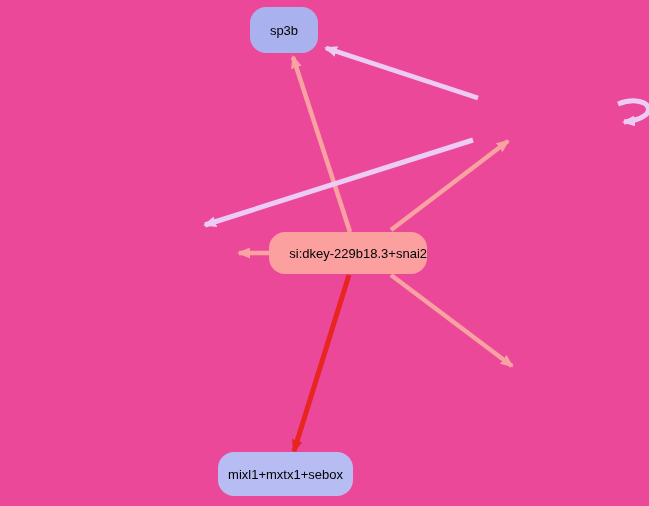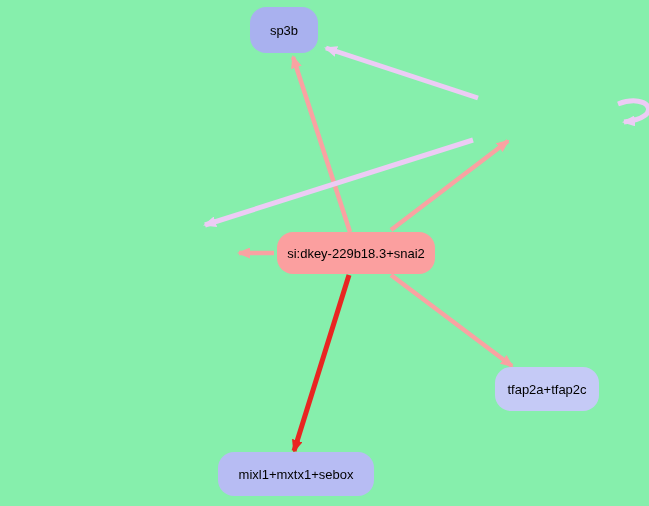--- a/index.html
+++ b/index.html
@@ -5,21 +5,21 @@
   html, body {
     margin: 0;
     padding: 0;
     background: #ffffff;
     font-family: "Liberation Sans", sans-serif;
   }
   .canvas {
     position: relative;
     width: 649px;
     height: 506px;
-    background: #86efac;
+    background: #ec4899;
     overflow: hidden;
   }
   .edges-layer {
     position: absolute;
     left: 0; top: 0;
     width: 649px;
     height: 506px;
   }
   .nodes-layer {
     position: absolute;
@@ -81,23 +81,20 @@
       <line x1="391" y1="275" x2="512" y2="366" stroke="#f9a2a2" stroke-width="4.5" stroke-linecap="butt" marker-end="url(#ah3)"></line>
       <line x1="349" y1="275" x2="294" y2="451" stroke="#e92521" stroke-width="5" stroke-linecap="butt" marker-end="url(#ah4)"></line>
       <line x1="478" y1="98" x2="326" y2="48" stroke="#ecccf5" stroke-width="5" stroke-linecap="butt" marker-end="url(#ah5)"></line>
       <line x1="473" y1="140" x2="205" y2="225" stroke="#ecccf5" stroke-width="5" stroke-linecap="butt" marker-end="url(#ah6)"></line>
       <path d="M618,104 C650,92 664,118 624,122" fill="none" stroke="#ecccf5" stroke-width="5" stroke-linecap="butt" marker-end="url(#ah7)"></path>
     </svg>
   <div class="nodes-layer" id="nodes-layer">
       <div class="node" style="left: 250px; top: 7px; width: 68px; height: 46px; background: rgb(169, 177, 239); color: rgb(0, 0, 0);">
         <span>sp3b</span>
       </div>
-      <div class="node" style="left: 277px; top: 232px; width: 158px; height: 42px; background: rgb(251, 159, 159); color: rgb(0, 0, 0);">
+      <div class="node" style="left: 269px; top: 232px; width: 158px; height: 42px; background: rgb(251, 159, 159); color: rgb(0, 0, 0); justify-content: flex-end;">
         <span>si:dkey-229b18.3+snai2</span>
       </div>
-      <div class="node" style="left: 495px; top: 367px; width: 104px; height: 44px; background: rgb(197, 202, 246); color: rgb(0, 0, 0);">
-        <span>tfap2a+tfap2c</span>
-      </div>
-      <div class="node" style="left: 218px; top: 452px; width: 156px; height: 44px; background: rgb(183, 188, 243); color: rgb(0, 0, 0);">
+      <div class="node" style="left: 218px; top: 452px; width: 135px; height: 44px; background: rgb(183, 188, 243); color: rgb(0, 0, 0);">
         <span>mixl1+mxtx1+sebox</span>
       </div>
     </div>
 </div>
 
 </body></html>

